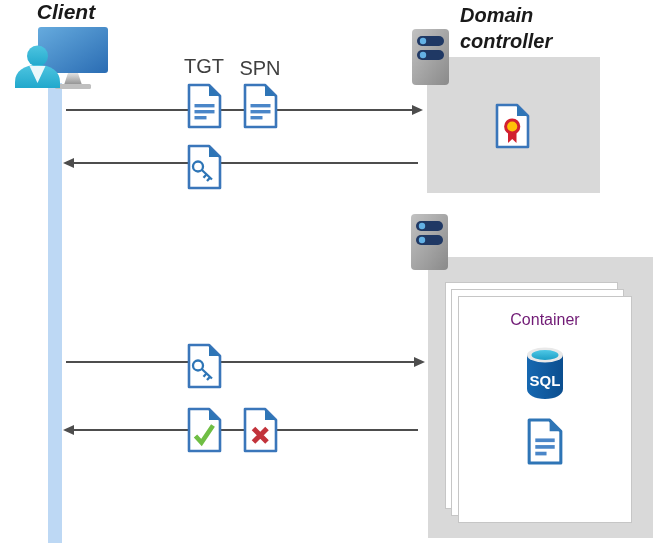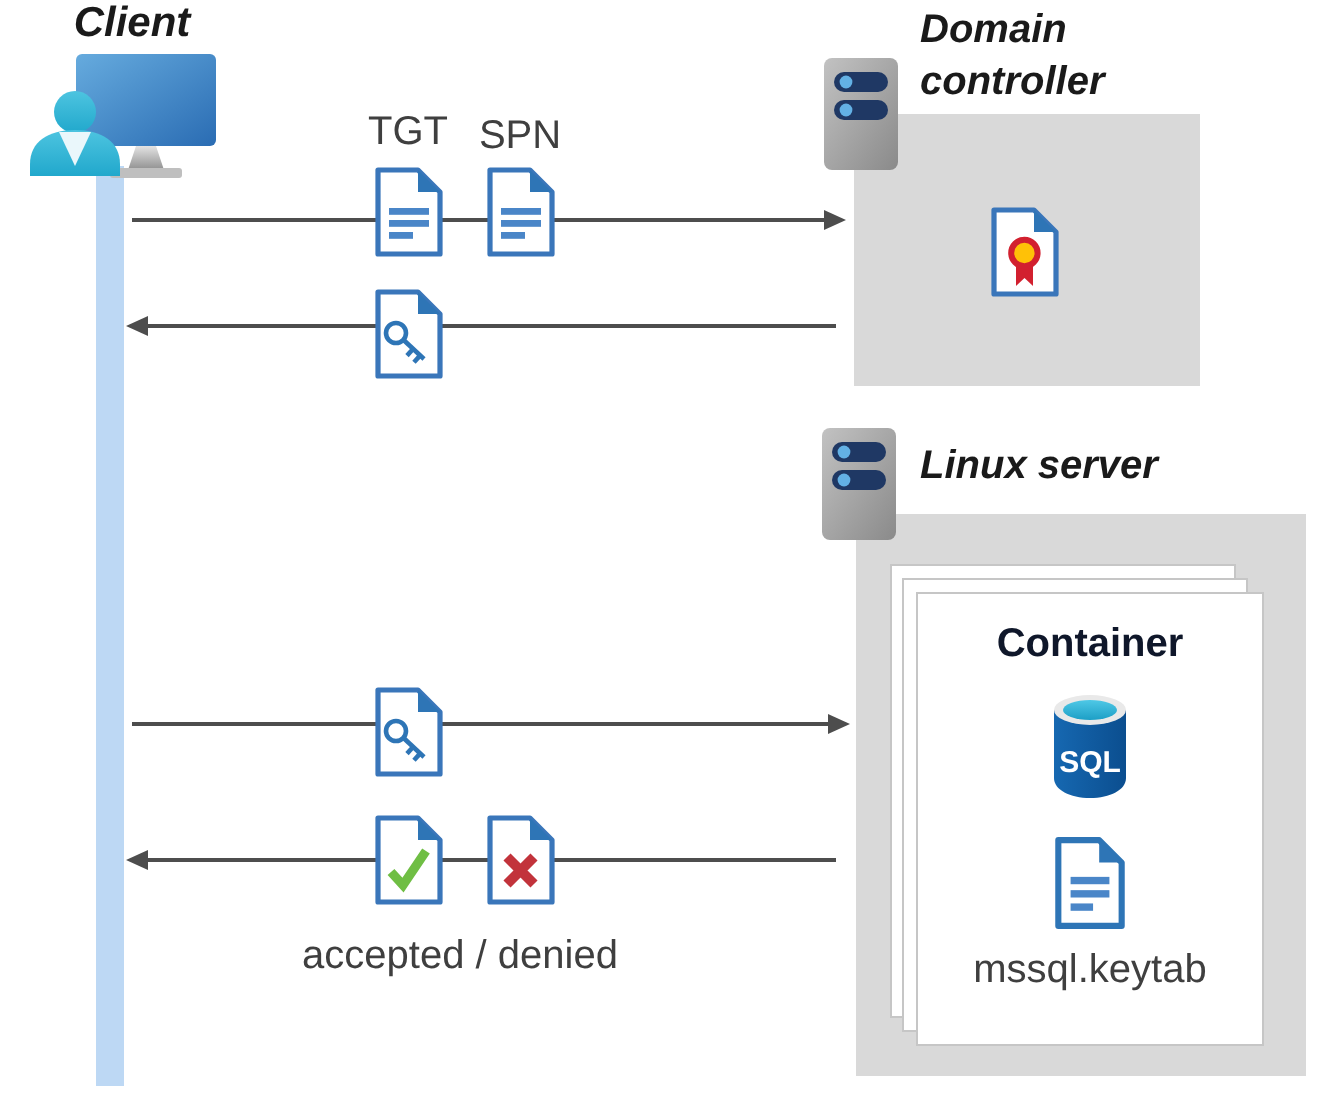--- a/index.html
+++ b/index.html
@@ -42,21 +42,21 @@
   .linux-server{left:410px;top:213px;}
   .doc{position:absolute;width:37px;height:46px;}
   .tgt-doc{left:186px;top:83px;}
   .spn-doc{left:242px;top:83px;}
   .keydoc1{left:186px;top:144px;}
   .keydoc2{left:186px;top:343px;}
   .checkdoc{left:186px;top:407px;}
   .xdoc{left:242px;top:407px;}
   .certdoc{left:494px;top:103px;}
   
-  .container-title{position:absolute;left:0;top:14px;width:100%;text-align:center;font-weight:bold;font-size:20px;color:#0f172a;}
+  .container-title{position:absolute;left:0;top:14px;width:100%;text-align:center;font-weight:normal;font-size:16px;color:#701a75;}
   .sql-icon{position:absolute;left:50%;margin-left:-21px;top:48px;}
   .keytab-doc{position:absolute;left:50%;margin-left:-19px;top:121px;width:38px;height:47px;}
   .keytab-label{position:absolute;left:0;top:177px;width:100%;text-align:center;font-size:20px;color:#3F3F3F;}
 </style>
 </head>
 <body>
 
 <div class="stage">
 
   <div class="graybox dc-box"></div>
@@ -75,25 +75,23 @@
     </div>
   <div class="arrow right a3">
       <i class="head"></i>
     </div>
   <div class="arrow left a4">
       <i class="head"></i>
     </div>
 
   <div class="title client-title">Client</div>
   <div class="title dc-title">Domain controller</div>
-  <div class="title linux-title">Linux server</div>
 
   <div class="msg-label tgt-label">TGT</div>
   <div class="msg-label spn-label">SPN</div>
-  <div class="msg-label result-label">accepted / denied</div>
 
   <svg class="icon client-icon" width="104" height="70" viewBox="0 0 104 70">
     <defs>
       <linearGradient id="mon" x1="0" y1="0" x2="1" y2="1">
         <stop offset="0" stop-color="#66ABDE"></stop>
           <stop offset="1" stop-color="#2A6CB3"></stop>
       </linearGradient>
       <linearGradient id="stand" x1="0" y1="0" x2="0" y2="1">
         <stop offset="0" stop-color="#E3E3E3"></stop>
           <stop offset="1" stop-color="#8F8F8F"></stop>
@@ -223,16 +221,15 @@
     <svg class="keytab-doc" viewBox="0 0 37 46">
       <path d="M3,2 H23 L34,13 V44 H3 Z" fill="#ffffff" stroke="#2E75B6" stroke-width="3" stroke-linejoin="round"></path>
       <path d="M23,2 V13 H34 Z" fill="#2E75B6"></path>
       <g fill="#4A86C8">
         <rect x="9" y="20" width="19" height="3.6"></rect>
         <rect x="9" y="26.5" width="19" height="3.6"></rect>
         <rect x="9" y="33" width="11" height="3.6"></rect>
       </g>
     </svg>
 
-    <div class="keytab-label">mssql.keytab</div>
   </div>
 
 </div>
 
 </body></html>

